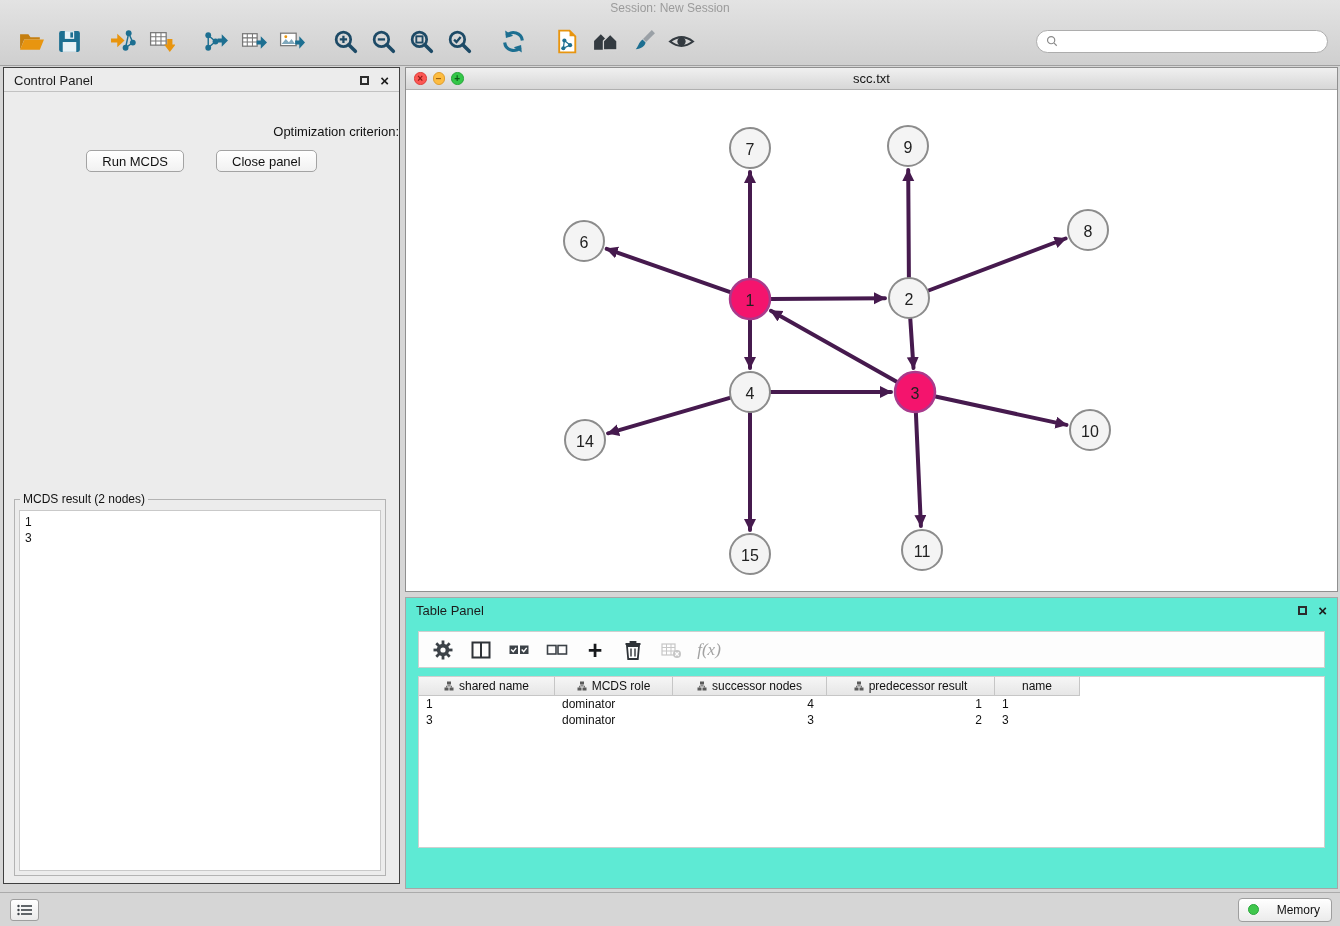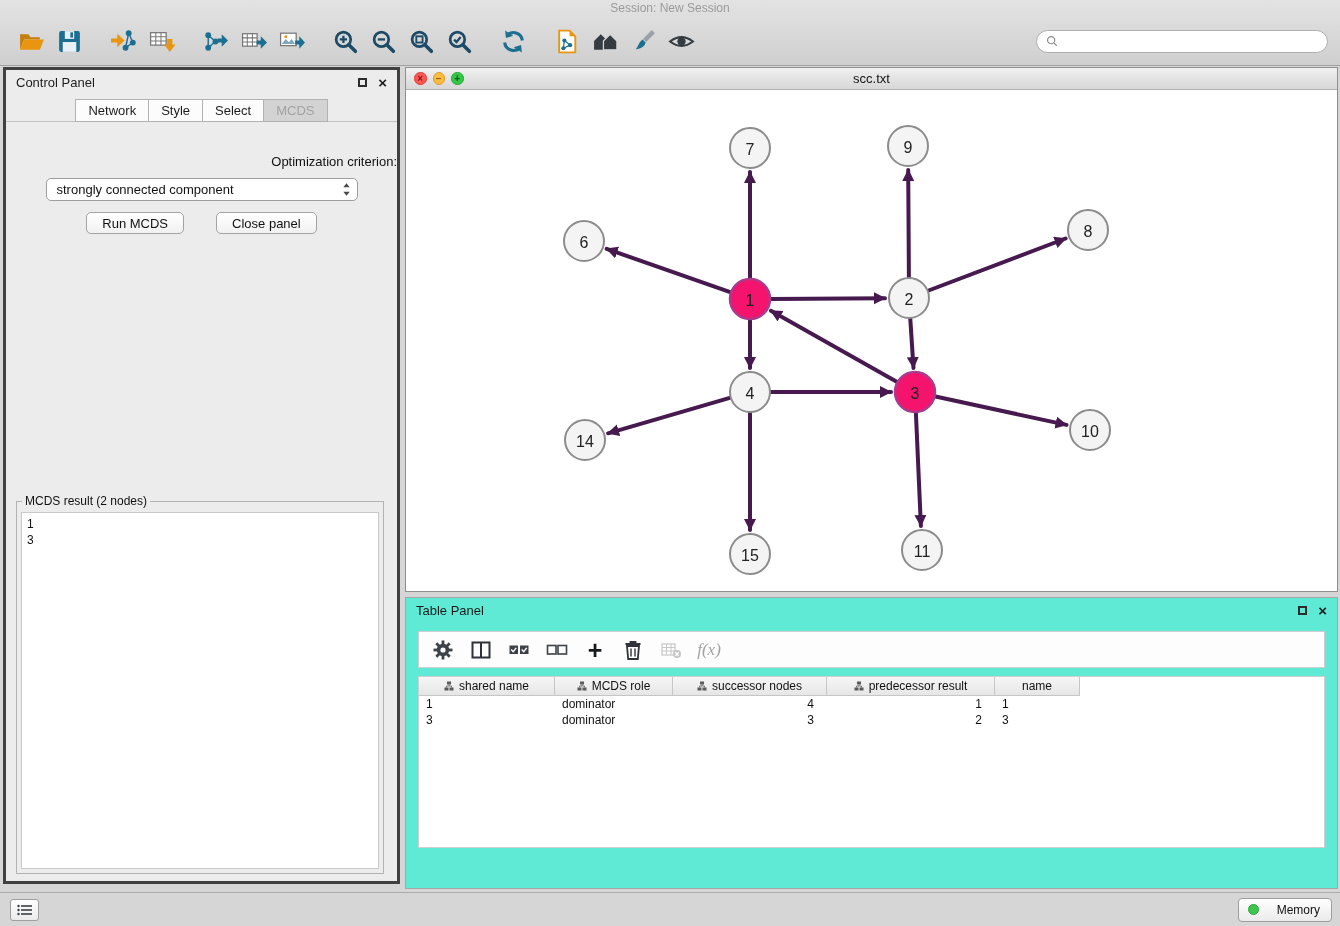--- a/index.html
+++ b/index.html
@@ -28,21 +28,21 @@
   .float-box { width:9px; height:9px; border:2px solid #2c2c2c; display:inline-block; cursor:pointer; }
   .close-x { font-size:15px; font-weight:bold; color:#1c1c1c; line-height:1; cursor:pointer; }
 
   .tab, .ttab { padding:3px 12px; font-size:13px; background:#fcfcfc; border:1px solid #b2b2b2;
          margin-left:-1px; color:#1c1c1c; cursor:pointer; white-space:nowrap; }
   .tab:first-child, .ttab:first-child { margin-left:0; }
   .tab.selected, .ttab.selected { background:#d3d3d3; color:#a3a3a3; }
 
   
   .control-panel { position:absolute; left:3px; top:67px; width:397px; height:817px;
-                   background:#ececec; border:3px solid #404040; }
+                   background:#ececec; border:1px solid #404040; }
   .tabs-row { display:flex; justify-content:center; margin-top:5px; }
   .tabs-rule { border-bottom:1px solid #c2c2c2; margin-top:-1px; }
   .opt-label { margin-top:32px; text-align:right; font-size:13px; color:#111; }
   .combo { margin:9px auto 0; width:312px; height:23px; background:#fff; border:1px solid #9e9e9e;
            border-radius:5px; display:flex; align-items:center; padding:0 6px 0 10px;
            font-size:13px; color:#111; cursor:pointer; }
   .combo-arrows { margin-left:auto; display:flex; }
   .btn-row { margin-top:11px; display:flex; justify-content:center; gap:32px; }
   .btn { height:22px; padding:0 15px; font-size:13px; color:#111;
          background:linear-gradient(#ffffff,#f1f1f1); border:1px solid #a3a3a3;
@@ -260,38 +260,23 @@
   </div>
 
   <div class="control-panel">
     <div class="panel-header">
       <span>Control Panel</span>
       <span class="panel-ctrls">
         <span class="float-box"></span>
         <span class="close-x">×</span>
       </span>
     </div>
-    <div class="tabs-row">
-      <div class="tab">Network</div>
-      <div class="tab">Style</div>
-      <div class="tab">Select</div>
-      <div class="tab selected">MCDS</div>
-    </div>
     <div class="tabs-rule"></div>
 
     <div class="opt-label">Optimization criterion:</div>
-    <div class="combo">
-      <span>strongly connected component</span>
-      <span class="combo-arrows">
-        <svg viewBox="0 0 10 16" width="9" height="15">
-            <path d="M5 1l3.5 4.5h-7z" fill="#4a4a4a"></path>
-            <path d="M5 15l3.5-4.5h-7z" fill="#4a4a4a"></path>
-          </svg>
-      </span>
-    </div>
     <div class="btn-row">
       <button class="btn">Run MCDS</button>
       <button class="btn">Close panel</button>
     </div>
 
     <fieldset class="result-box">
       <legend>MCDS result (2 nodes)</legend>
       <div class="result-area">
         <div class="result-line">1</div>
         <div class="result-line">3</div>

